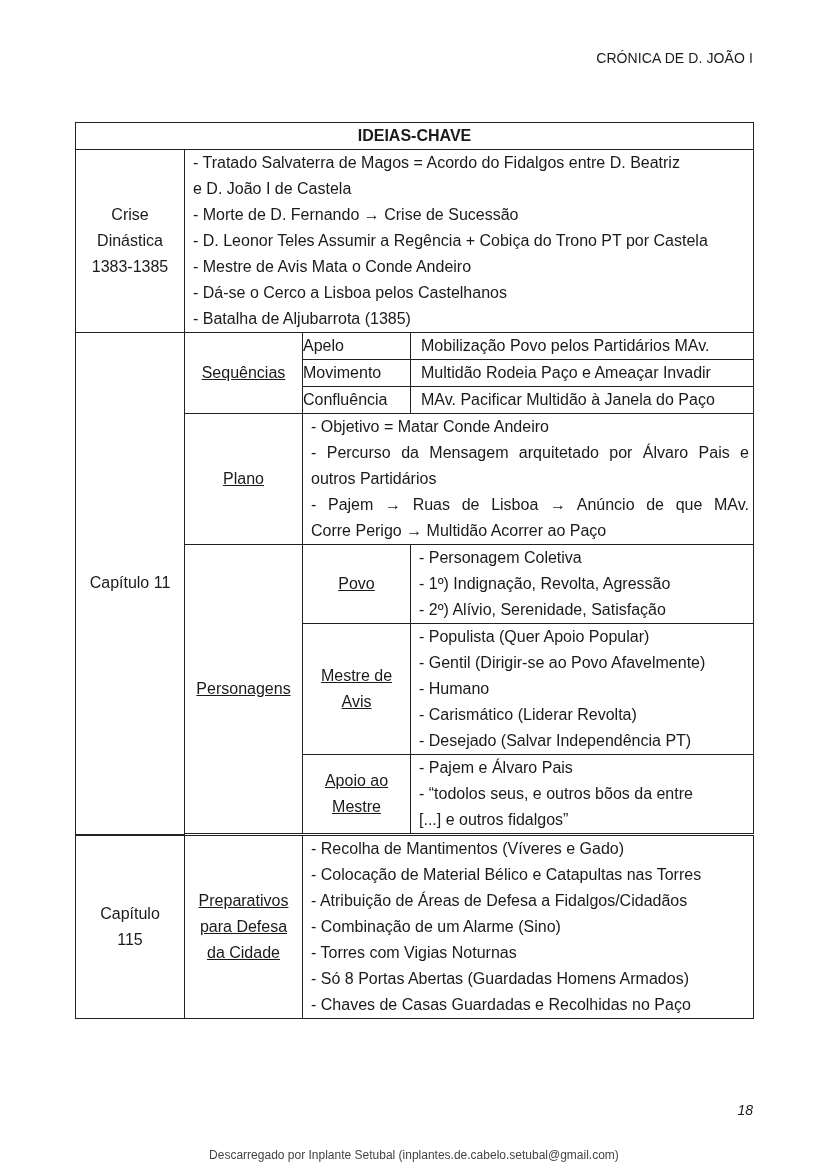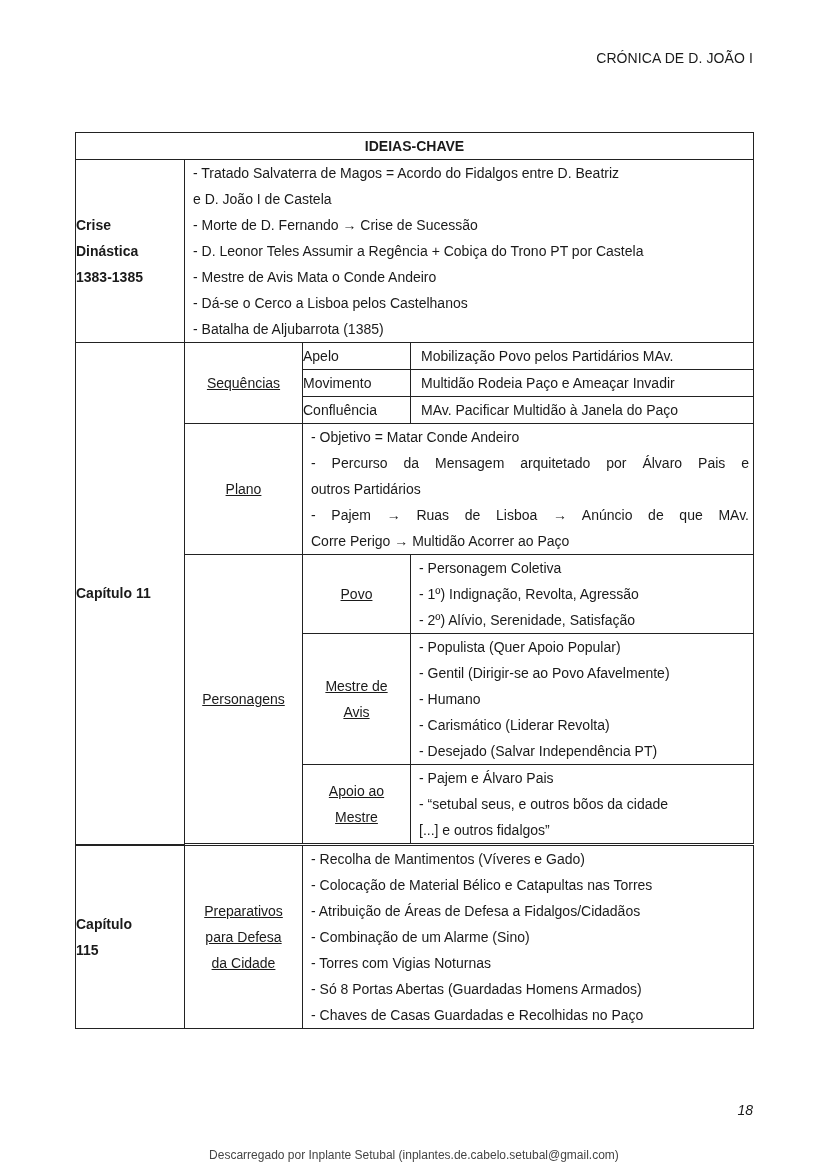--- a/index.html
+++ b/index.html
@@ -2,25 +2,25 @@
 <html><head>
 <meta charset="utf-8">
 <style>
   html, body { margin: 0; padding: 0; background: #ffffff; }
   body { width: 828px; height: 1171px; position: relative; overflow: hidden;
          font-family: "Liberation Sans", "DejaVu Sans", sans-serif; color: #1a1a1a; }
   .header-title { position: absolute; top: 50px; right: 75px; font-size: 14px; letter-spacing: 0.1px; }
   .page-number { position: absolute; top: 1102px; right: 75px; font-size: 14px; font-style: italic; }
   .footer-note { position: absolute; top: 1148px; left: 0; width: 828px; text-align: center;
                  font-size: 12px; color: #444; }
-  table.ideas { position: absolute; left: 75px; top: 132px; width: 678px;
-                border-collapse: collapse; table-layout: fixed; font-size: 14px; }
+  table.ideas { position: absolute; left: 75px; top: 122px; width: 678px;
+                border-collapse: collapse; table-layout: fixed; font-size: 16px; }
   table.ideas td { border: 1px solid #222; padding: 0; vertical-align: middle; line-height: 26px; }
   .hdr { text-align: center; font-weight: bold; height: 25px; }
-  .label { font-weight: bold; }
+  .label { text-align: center; font-weight: normal; }
   .sub { text-align: center; }
   .u { text-decoration: underline; }
   .list { padding-left: 8px !important; padding-right: 4px !important; }
   .list div { white-space: nowrap; }
   .justify div.j { text-align: justify; text-align-last: justify; }
   .c3 { text-align: left; }
   .c4 { padding-left: 10px !important; white-space: nowrap; }
 </style>
 </head>
 <body>
@@ -114,21 +114,21 @@
     </td>
   </tr>
 
   <tr style="height:78px">
     <td class="sub">
       <div><span class="u">Apoio ao</span></div>
       <div><span class="u">Mestre</span></div>
     </td>
     <td class="list">
       <div>- Pajem e Álvaro Pais</div>
-      <div>- “setubal seus, e outros bõos da cidade</div>
+      <div>- “todolos seus, e outros bõos da entre</div>
       <div>[...] e outros fidalgos”</div>
     </td>
   </tr>
 
   <tr style="height:0">
         <td colspan="3" style="border:none;height:0;line-height:0"></td>
       </tr>
   <tr style="height:0">
         <td colspan="3" style="border:none;height:0;line-height:0"></td>
       </tr>

